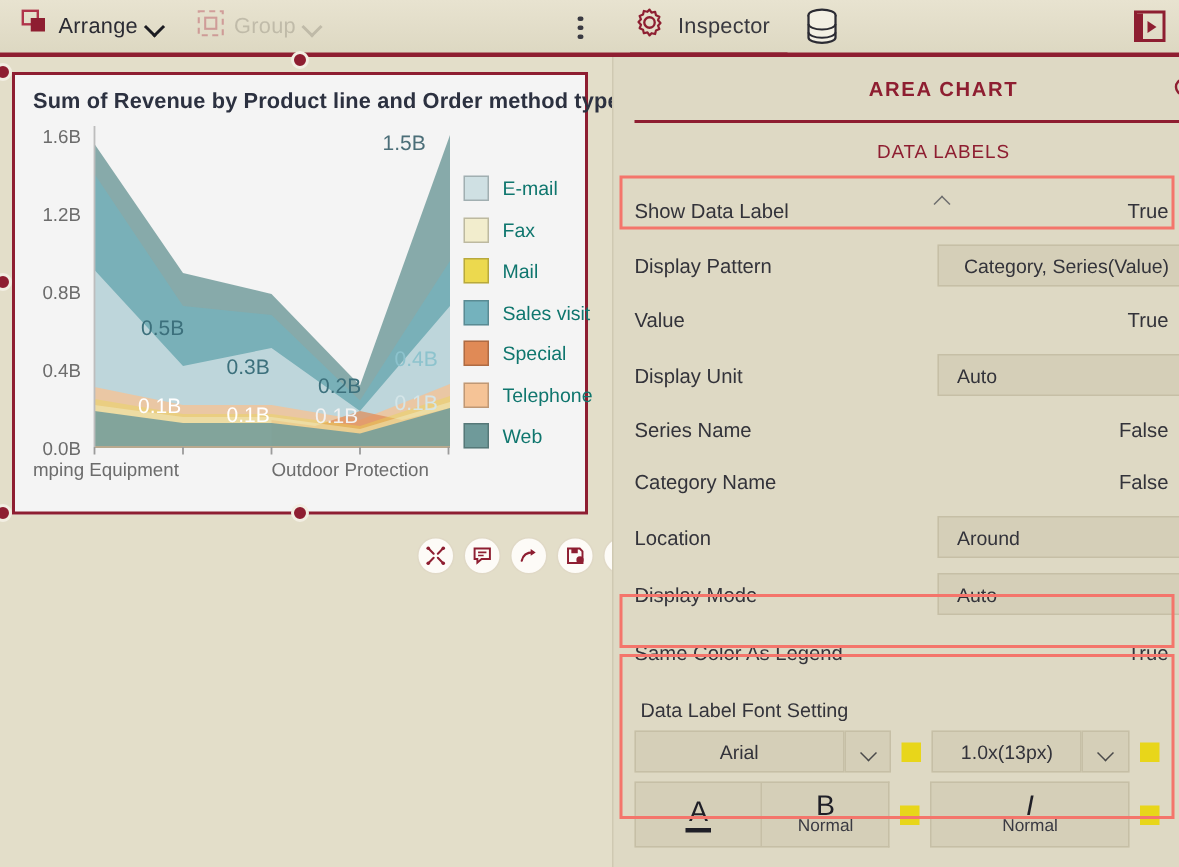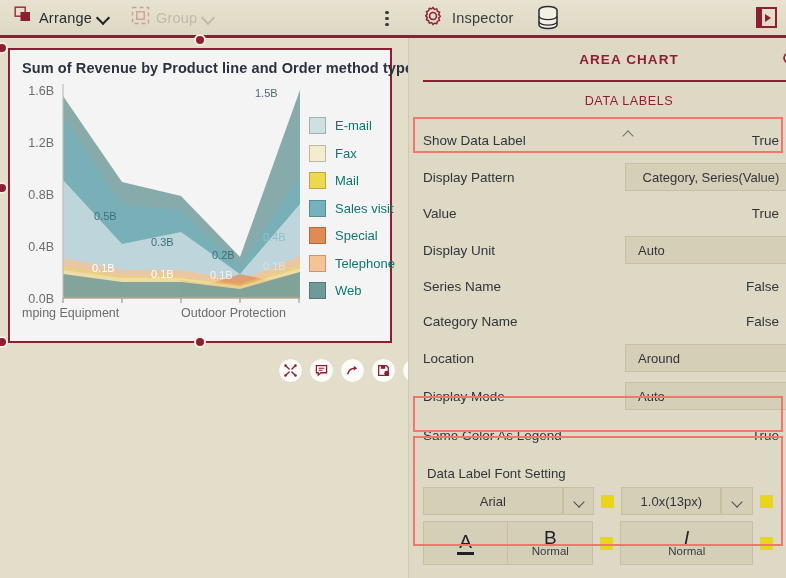--- a/index.html
+++ b/index.html
@@ -106,21 +106,21 @@
   .plot { position:absolute; left:0; top:34px; width:380px; height:256px; }
 
   .ytick {
     position:absolute; font-size:12.5px; color:#6c6c6c;
     text-align:right; width:44px;
   }
   .xtick {
     position:absolute; font-size:12.5px; color:#6c6c6c; white-space:nowrap;
   }
   .dlabel {
-    position:absolute; font-size:11px; white-space:nowrap;
+    position:absolute; font-size:14px; white-space:nowrap;
     font-family:"Liberation Sans", sans-serif;
   }
 
   .legend { position:absolute; left:299px; top:64px; }
   .lg-row { display:flex; align-items:center; gap:9px; height:27.5px; }
   .lg-swatch { width:17px;height:17px; border:1px solid rgba(0,0,0,.22); box-sizing:border-box; }
   .lg-text { font-size:13px; color:#0f766e; white-space:nowrap; }
 
   .card-tools {
     position:absolute; left:278px; top:352px;

